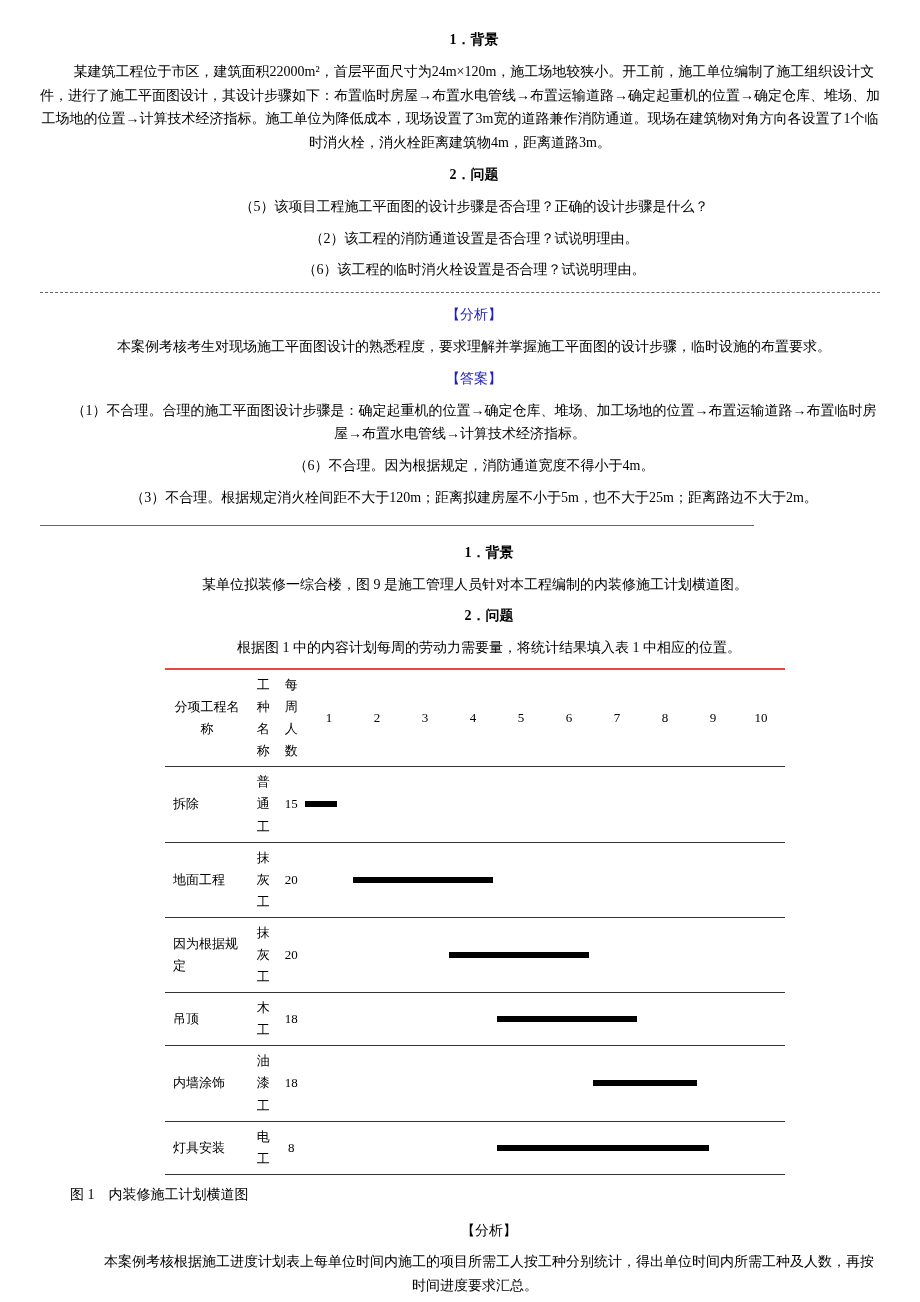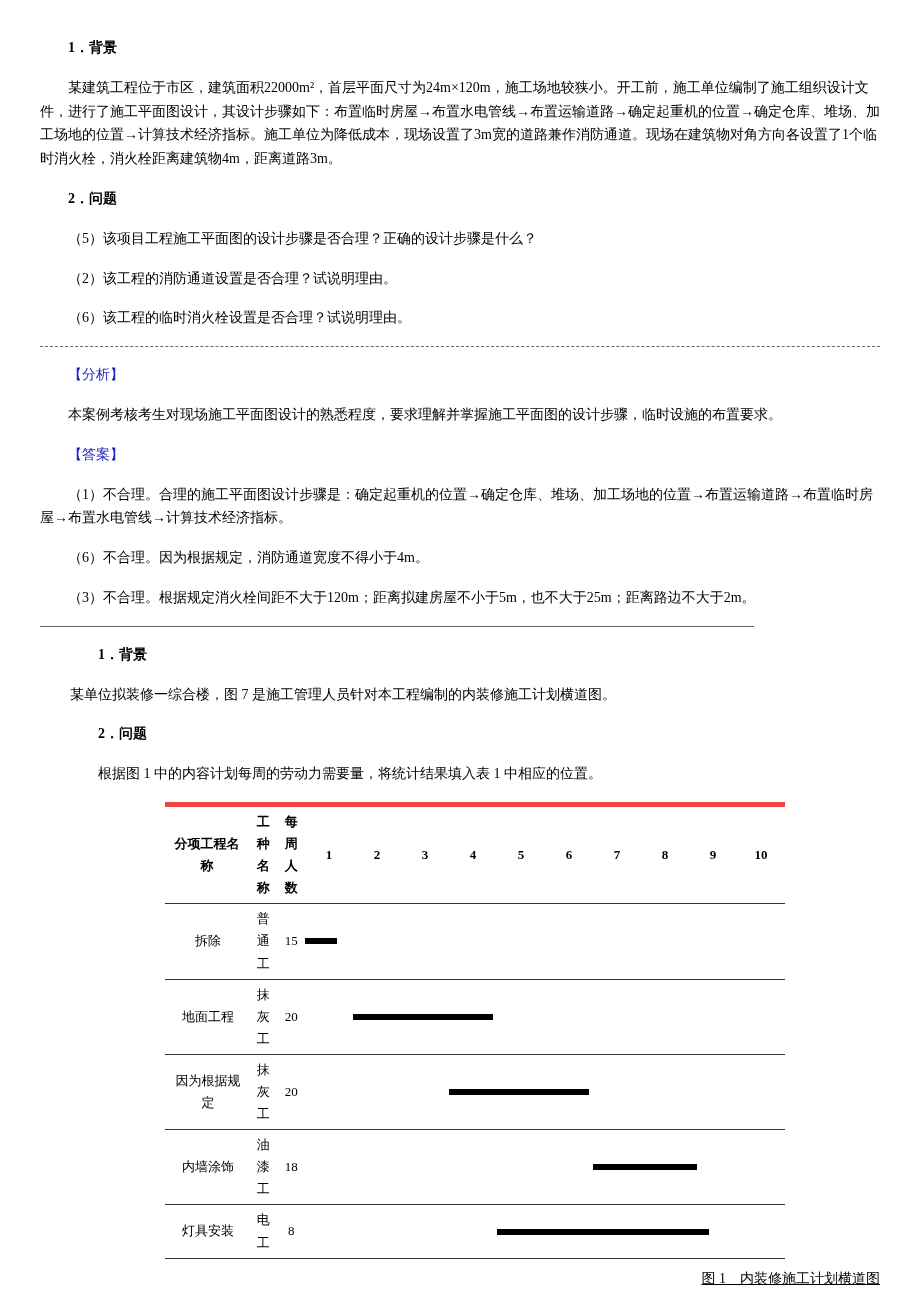--- a/index.html
+++ b/index.html
@@ -7,21 +7,21 @@
     font-size: 14px;
     line-height: 1.7;
     color: #000;
     background: #fff;
     margin: 0;
     padding: 20px 40px;
     width: 840px;
   }
   .bold { font-weight: bold; }
   .indent { text-indent: 2em; }
-  .section { margin: 16px 0; }
+  .section { margin: 8px 0; text-align: center; }
   hr.dashed {
     border: none;
     border-top: 1px dashed #666;
     margin: 10px 0;
   }
   hr.thin {
     border: none;
     border-top: 1px solid #666;
     margin: 15px 0;
     width: 85%;
@@ -38,43 +38,41 @@
   }
   .gantt-table th, .gantt-table td {
     border-bottom: 1px solid #333;
     padding: 4px 6px;
     text-align: center;
     font-weight: normal;
     font-size: 13px;
     height: 22px;
   }
   .gantt-table th {
-    border-top: 5px solid #ef4444;
-    font-weight: bold;
+    border-top: 2px solid #ef4444;
   }
   .gantt-table td.label {
-    text-align: center;
+    text-align: left;
     padding-left: 8px;
     width: 70px;
   }
   .gantt-table td.wk, .gantt-table th.wk {
     width: 36px;
     position: relative;
   }
   .bar {
     position: absolute;
     height: 6px;
     background: #000;
     top: 50%;
     transform: translateY(-50%);
   }
   .caption {
-    text-align: right;
+    text-align: left;
     margin: 4px 0 12px 0;
-    text-decoration: underline;
   }
   .blue { color: #2020c0; }
 </style>
 </head>
 <body>
 
 <div class="section indent bold">1．背景</div>
 <div class="section indent">某建筑工程位于市区，建筑面积22000m²，首层平面尺寸为24m×120m，施工场地较狭小。开工前，施工单位编制了施工组织设计文件，进行了施工平面图设计，其设计步骤如下：布置临时房屋→布置水电管线→布置运输道路→确定起重机的位置→确定仓库、堆场、加工场地的位置→计算技术经济指标。施工单位为降低成本，现场设置了3m宽的道路兼作消防通道。现场在建筑物对角方向各设置了1个临时消火栓，消火栓距离建筑物4m，距离道路3m。</div>
 <div class="section indent bold">2．问题</div>
 <div class="section indent">（5）该项目工程施工平面图的设计步骤是否合理？正确的设计步骤是什么？</div>
@@ -87,21 +85,21 @@
 <div class="section indent">本案例考核考生对现场施工平面图设计的熟悉程度，要求理解并掌握施工平面图的设计步骤，临时设施的布置要求。</div>
 <div class="section indent blue">【答案】</div>
 <div class="section indent">（1）不合理。合理的施工平面图设计步骤是：确定起重机的位置→确定仓库、堆场、加工场地的位置→布置运输道路→布置临时房屋→布置水电管线→计算技术经济指标。</div>
 <div class="section indent">（6）不合理。因为根据规定，消防通道宽度不得小于4m。</div>
 <div class="section indent">（3）不合理。根据规定消火栓间距不大于120m；距离拟建房屋不小于5m，也不大于25m；距离路边不大于2m。</div>
 
 <hr class="thin">
 
 <div class="block2">
   <div class="section indent bold">1．背景</div>
-  <div class="section">某单位拟装修一综合楼，图 7 是施工管理人员针对本工程编制的内装修施工计划横道图。</div>
+  <div class="section">某单位拟装修一综合楼，图 9 是施工管理人员针对本工程编制的内装修施工计划横道图。</div>
   <div class="section indent bold">2．问题</div>
   <div class="section indent">根据图 1 中的内容计划每周的劳动力需要量，将统计结果填入表 1 中相应的位置。</div>
 
   <table class="gantt-table">
     <thead>
       <tr id="gantt-head">
           <th>分项工程名　　称</th>
           <th>工 种 名 称</th>
           <th>每周人数</th>
           <th class="wk">1</th>
@@ -162,20 +160,37 @@
             <div class="bar" style="left: 0px; width: 140px;"></div>
           </td>
           <td class="wk"></td>
           <td class="wk"></td>
           <td class="wk"></td>
           <td class="wk"></td>
           <td class="wk"></td>
           <td class="wk"></td>
         </tr>
         <tr>
+          <td class="label">吊顶</td>
+          <td>木工</td>
+          <td>18</td>
+          <td class="wk"></td>
+          <td class="wk"></td>
+          <td class="wk"></td>
+          <td class="wk"></td>
+          <td class="wk">
+            <div class="bar" style="left: 0px; width: 140px;"></div>
+          </td>
+          <td class="wk"></td>
+          <td class="wk"></td>
+          <td class="wk"></td>
+          <td class="wk"></td>
+          <td class="wk"></td>
+        </tr>
+        <tr>
           <td class="label">内墙涂饰</td>
           <td>油漆工</td>
           <td>18</td>
           <td class="wk"></td>
           <td class="wk"></td>
           <td class="wk"></td>
           <td class="wk"></td>
           <td class="wk"></td>
           <td class="wk"></td>
           <td class="wk">
@@ -200,15 +215,16 @@
           <td class="wk"></td>
           <td class="wk"></td>
           <td class="wk"></td>
           <td class="wk"></td>
         </tr>
       </tbody>
   </table>
   <div class="caption">图 1　内装修施工计划横道图</div>
 
   <div class="section indent">【分析】</div>
+  <div class="section" style="text-indent:2em">本案例考核根据施工进度计划表上每单位时间内施工的项目所需工人按工种分别统计，得出单位时间内所需工种及人数，再按时间进度要求汇总。</div>
   <div class="section indent">【答案】</div>
 
 </div>
 
 </body></html>

